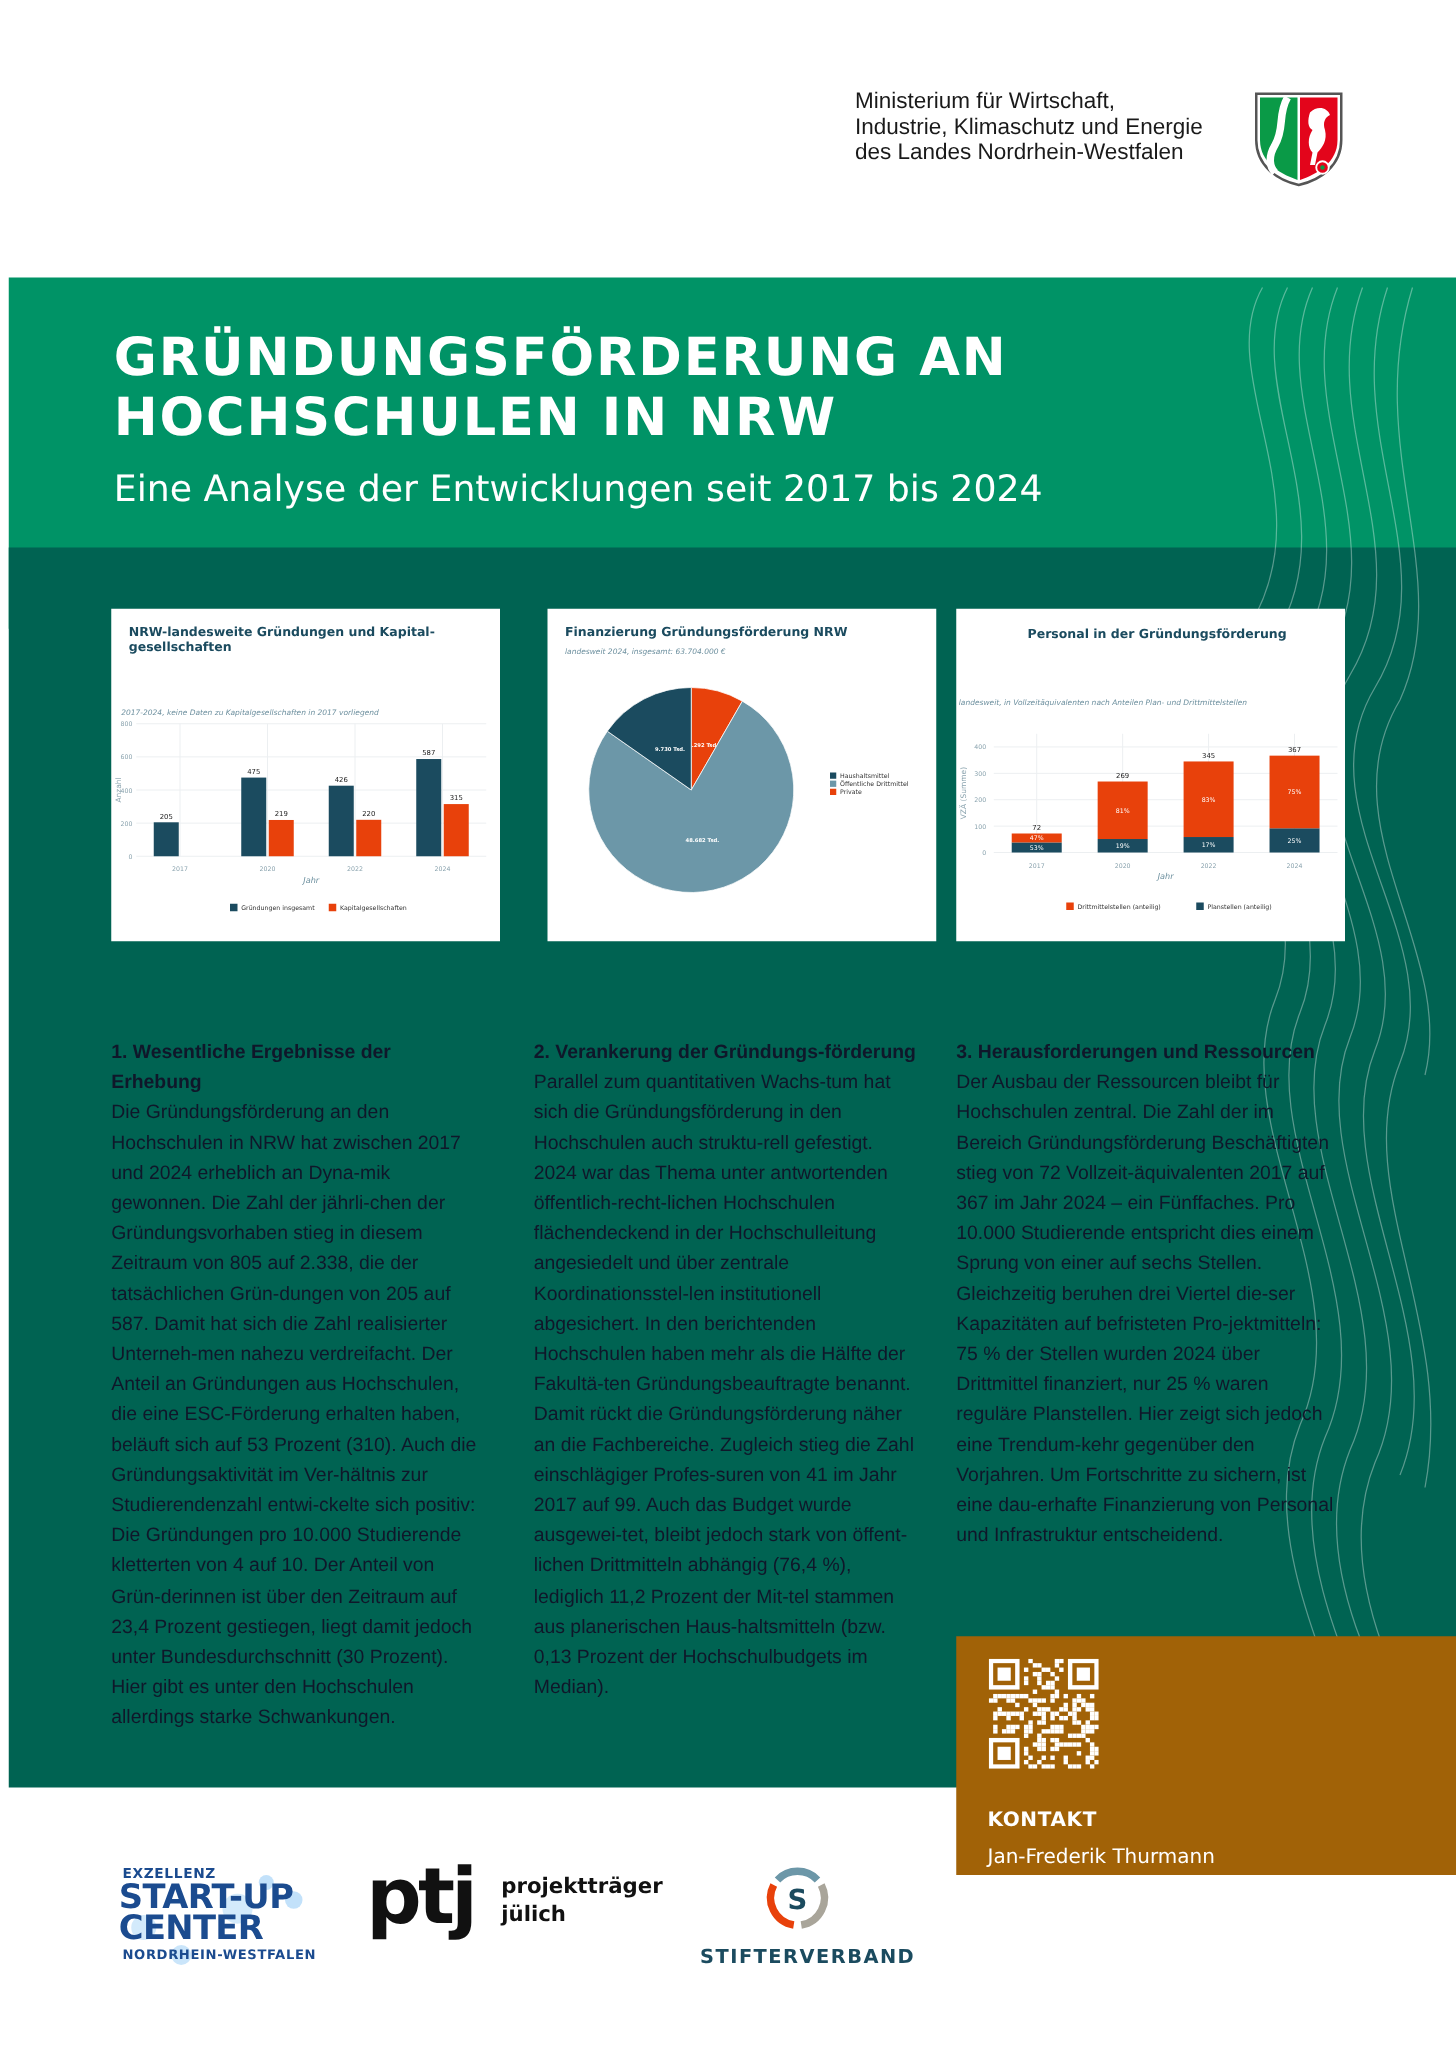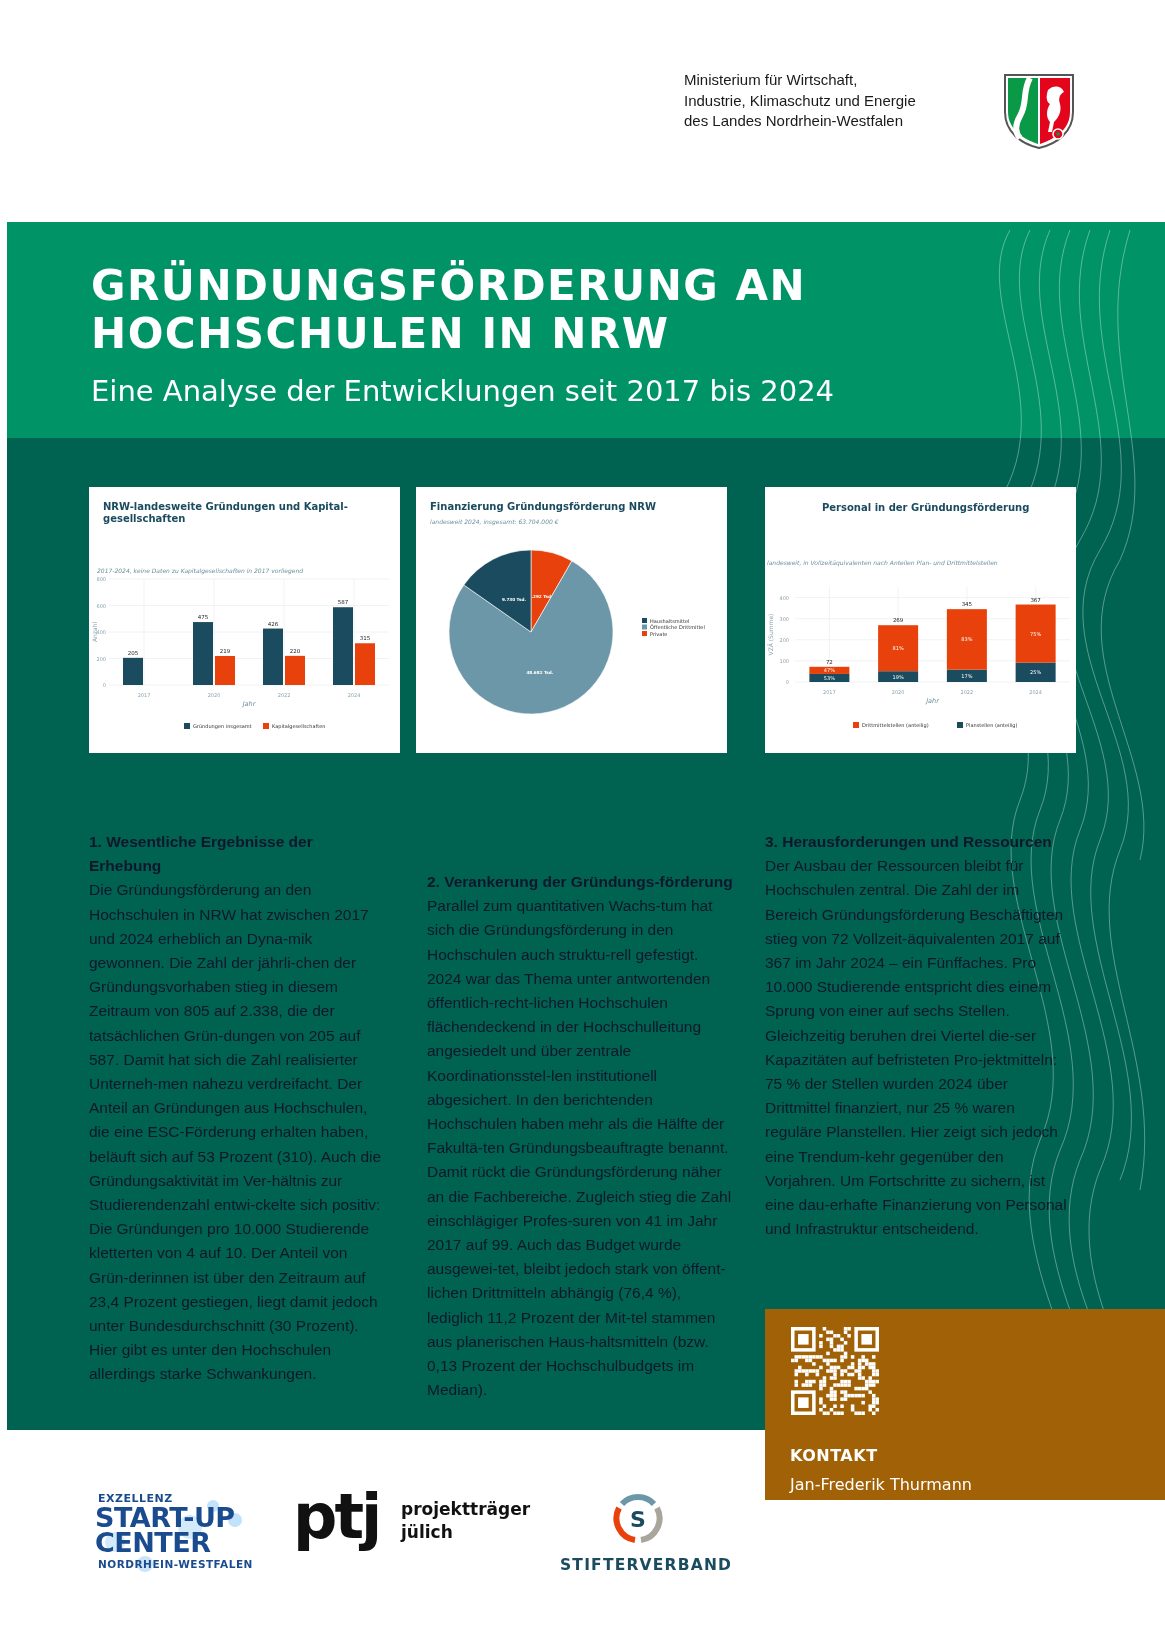--- a/index.html
+++ b/index.html
@@ -1,19 +1,19 @@
 <!DOCTYPE html>
 <html><head>
 <meta charset="utf-8">
 <style>
   * { box-sizing: border-box; margin: 0; padding: 0; }
   html, body { width: 1165px; height: 1641px; background: #ffffff; overflow: hidden; }
   body { position: relative; font-family: "DejaVu Sans", sans-serif; color: #ffffff; }
 
-  .ministry { position: absolute; left: 684px; top: 70px; color: #1a1a1a; font-family: "Liberation Sans", sans-serif; font-size: 15px; line-height: 20.5px; font-weight: 500; }
+  .ministry { position: absolute; left: 684px; top: 70px; color: #1a1a1a; font-family: "Liberation Sans", sans-serif; font-size: 18px; line-height: 20.5px; font-weight: 500; }
   .crest { position: absolute; left: 1002px; top: 72px; width: 74px; height: 78px; }
 
   .hero { position: absolute; left: 7px; top: 222px; width: 1158px; height: 281px; background: #009366; overflow: hidden; }
   .hero h1 { position: absolute; left: 84px; top: 40px; font-family: "DejaVu Sans", sans-serif; font-weight: bold; font-size: 42px; line-height: 48px; letter-spacing: 1.5px; color: #fff; }
   .hero .subtitle { position: absolute; left: 84px; top: 152px; font-family: "DejaVu Sans", sans-serif; font-size: 29px; color: #fff; }
 
   .main { position: absolute; left: 7px; top: 438px; width: 1158px; height: 992px; background: #006352; overflow: hidden; }
   .waves { position: absolute; left: 0; top: 0; width: 1165px; height: 1641px; pointer-events: none; }
 
   .card { position: absolute; top: 487px; width: 311px; height: 266px; background: #ffffff; }
@@ -118,21 +118,21 @@
       <rect x="266" y="156.2625" width="20" height="41.73750000000001" fill="#e8410b"></rect>
       <text x="276" y="153.2625" font-size="5.5" fill="#222" text-anchor="middle" font-family="DejaVu Sans, sans-serif">315</text>
       <text x="160" y="219" font-size="6.5" fill="#6c8f9e" text-anchor="middle" font-family="DejaVu Sans, sans-serif" font-style="italic">Jahr</text>
       <rect x="95" y="236" width="6" height="6" fill="#1b4b5f"></rect>
       <text x="104" y="241" font-size="5" fill="#333" font-family="DejaVu Sans, sans-serif">Gründungen insgesamt</text>
       <rect x="174" y="236" width="6" height="6" fill="#e8410b"></rect>
       <text x="183" y="241" font-size="5" fill="#333" font-family="DejaVu Sans, sans-serif">Kapitalgesellschaften</text>
     </svg>
 </div>
 
-<div class="card" style="left:416px;">
+<div class="card" style="left:438px;">
   <div class="card-title" style="top:14px;">Finanzierung Gründungsförderung NRW</div>
   <div class="card-sub" style="left:14px; top:31px;">landesweit 2024, insgesamt: 63.704.000 €</div>
   <svg id="chart2" width="311" height="266">
       <path d="M115,145 L115,63 A82,82 0 0 1 155.88320822892905,73.91861506055169 Z" fill="#e8410b" stroke="#fff" stroke-width="0.6"></path>
       <text x="124.52112396412474" y="110.84949932385564" font-size="4.2" fill="#fff" text-anchor="middle" font-family="DejaVu Sans, sans-serif" font-weight="bold">5.292 Tsd.</text>
       <path d="M115,145 L155.88320822892905,73.91861506055169 A82,82 0 1 1 47.84138955892291,97.94980293746207 Z" fill="#6c97a8" stroke="#fff" stroke-width="0.6"></path>
       <text x="123.90187744307879" y="186.5219512016644" font-size="4.2" fill="#fff" text-anchor="middle" font-family="DejaVu Sans, sans-serif" font-weight="bold">48.682 Tsd.</text>
       <path d="M115,145 L47.84138955892291,97.94980293746207 A82,82 0 0 1 114.99999999999999,63 Z" fill="#1b4b5f" stroke="#fff" stroke-width="0.6"></path>
       <text x="97.96560130535045" y="113.76715317740113" font-size="4.2" fill="#fff" text-anchor="middle" font-family="DejaVu Sans, sans-serif" font-weight="bold">9.730 Tsd.</text>
       <rect x="226" y="131" width="5" height="5" fill="#1b4b5f"></rect>
@@ -192,21 +192,21 @@
       <text x="97" y="240" font-size="5" fill="#333" font-family="DejaVu Sans, sans-serif">Drittmittelstellen (anteilig)</text>
       <rect x="192" y="235" width="6" height="6" fill="#1b4b5f"></rect>
       <text x="201" y="240" font-size="5" fill="#333" font-family="DejaVu Sans, sans-serif">Planstellen (anteilig)</text>
     </svg>
 </div>
 
 <div class="col" style="left:89px; width:300px;">
   <h3>1. Wesentliche Ergebnisse der Erhebung</h3>
   <p>Die Gründungsförderung an den Hochschulen in NRW hat zwischen 2017 und 2024 erheblich an Dyna-mik gewonnen. Die Zahl der jährli-chen der Gründungsvorhaben stieg in diesem Zeitraum von 805 auf 2.338, die der tatsächlichen Grün-dungen von 205 auf 587. Damit hat sich die Zahl realisierter Unterneh-men nahezu verdreifacht. Der Anteil an Gründungen aus Hochschulen, die eine ESC-Förderung erhalten haben, beläuft sich auf 53 Prozent (310). Auch die Gründungsaktivität im Ver-hältnis zur Studierendenzahl entwi-ckelte sich positiv: Die Gründungen pro 10.000 Studierende kletterten von 4 auf 10. Der Anteil von Grün-derinnen ist über den Zeitraum auf 23,4 Prozent gestiegen, liegt damit jedoch unter Bundesdurchschnitt (30 Prozent). Hier gibt es unter den Hochschulen allerdings starke Schwankungen.</p>
 </div>
-<div class="col" style="left:427px; width:310px;margin-top:40px;">
+<div class="col" style="left:427px; width:310px;">
   <h3>2. Verankerung der Gründungs-förderung</h3>
   <p>Parallel zum quantitativen Wachs-tum hat sich die Gründungsförderung in den Hochschulen auch struktu-rell gefestigt. 2024 war das Thema unter antwortenden öffentlich-recht-lichen Hochschulen flächendeckend in der Hochschulleitung angesiedelt und über zentrale Koordinationsstel-len institutionell abgesichert. In den berichtenden Hochschulen haben mehr als die Hälfte der Fakultä-ten Gründungsbeauftragte benannt. Damit rückt die Gründungsförderung näher an die Fachbereiche. Zugleich stieg die Zahl einschlägiger Profes-suren von 41 im Jahr 2017 auf 99. Auch das Budget wurde ausgewei-tet, bleibt jedoch stark von öffent-lichen Drittmitteln abhängig (76,4 %), lediglich 11,2 Prozent der Mit-tel stammen aus planerischen Haus-haltsmitteln (bzw. 0,13 Prozent der Hochschulbudgets im Median).</p>
 </div>
 <div class="col" style="left:765px; width:310px;">
   <h3>3. Herausforderungen und Ressourcen</h3>
   <p>Der Ausbau der Ressourcen bleibt für Hochschulen zentral. Die Zahl der im Bereich Gründungsförderung Beschäftigten stieg von 72 Vollzeit-äquivalenten 2017 auf 367 im Jahr 2024 – ein Fünffaches. Pro 10.000 Studierende entspricht dies einem Sprung von einer auf sechs Stellen. Gleichzeitig beruhen drei Viertel die-ser Kapazitäten auf befristeten Pro-jektmitteln: 75 % der Stellen wurden 2024 über Drittmittel finanziert, nur 25 % waren reguläre Planstellen. Hier zeigt sich jedoch eine Trendum-kehr gegenüber den Vorjahren. Um Fortschritte zu sichern, ist eine dau-erhafte Finanzierung von Personal und Infrastruktur entscheidend.</p>
 </div>
 
 <div class="contact">
   <svg class="qr" id="qr" viewBox="0 0 25 25">

